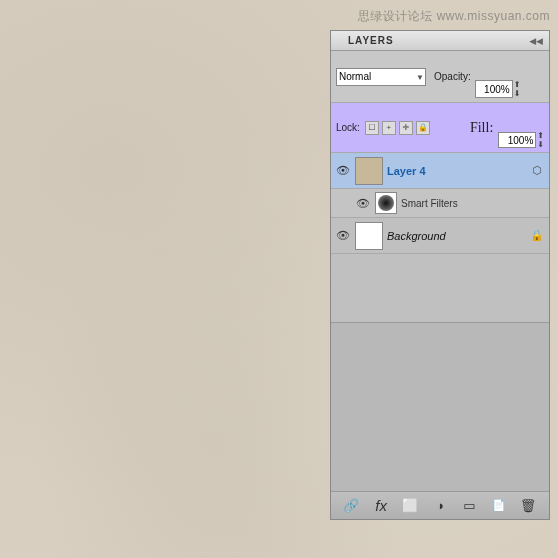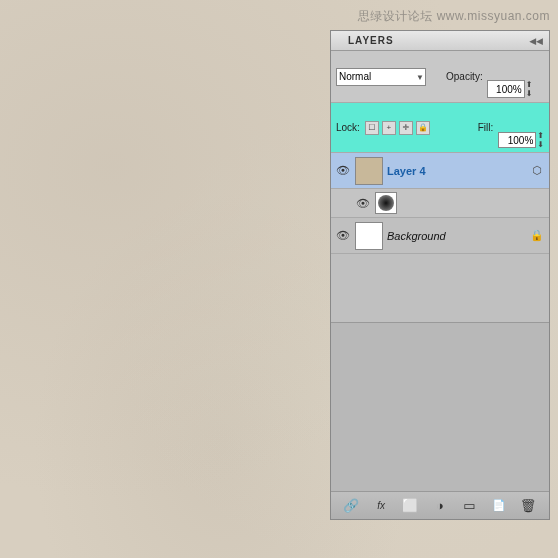--- a/index.html
+++ b/index.html
@@ -96,21 +96,21 @@
       right: 2px;
       top: 50%;
       transform: translateY(-50%);
       font-size: 8px;
       color: #555;
       pointer-events: none;
     }
     .opacity-label {
       font-size: 10px;
       color: #222;
-      margin-left: 16px;
+      margin-left: 4px;
     }
     .opacity-input {
       width: 38px;
       height: 18px;
       font-size: 10px;
       background: white;
       border: 1px solid #888;
       text-align: right;
       padding: 1px 2px;
     }
@@ -121,21 +121,21 @@
       margin-top: 25px;
     }
     .pct-arrow {
       font-size: 8px;
       color: #444;
       margin-left: 1px;
     }
 
     
     .lock-row {
-      background: #5eead4;
+      background: #c4b5fd;
       padding: 3px 5px;
       display: flex;
       align-items: center;
       gap: 5px;
       border-bottom: 1px solid #aaa;
     }
     .lock-label {
       font-size: 10px;
       color: #222;
     }
@@ -151,22 +151,23 @@
       background: #ddd;
       display: flex;
       align-items: center;
       justify-content: center;
       font-size: 8px;
       cursor: pointer;
       color: #444;
     }
     .fill-label {
       margin-left: auto;
-      font-size: 10px;
+      font-size: 14px;
       color: #222;
+      font-family: Liberation Serif, serif;
     }
     .fill-input {
       width: 38px;
       height: 16px;
       font-size: 10px;
       background: white;
       border: 1px solid #888;
       text-align: right;
       padding: 1px 2px;
     }
@@ -386,39 +387,40 @@
       <span class="layer-icon-right">⬡</span>
     </div>
 
     <div class="layer-item sub-item">
       <div class="eye-icon">👁</div>
       <div class="layer-thumb small">
         <div class="thumb-smart">
           <div class="thumb-smart-circle"></div>
         </div>
       </div>
+      <span class="layer-name smart-filter-label">Smart Filters</span>
     </div>
 
 
     <div class="layer-item">
       <div class="eye-icon">👁</div>
       <div class="layer-thumb">
         <div class="thumb-bg"></div>
       </div>
       <span class="layer-name italic">Background</span>
       <span class="layer-icon-right">🔒</span>
     </div>
 
   </div>
 
   <div class="spacer-area"></div>
 
   <div class="panel-toolbar">
     <div class="toolbar-btn" title="Link layers">🔗</div>
-    <div class="toolbar-btn" title="Add layer style" style="font-size:10px;font-style:italic;font-weight:normal;">fx</div>
+    <div class="toolbar-btn" title="Add layer style" style="font-size:15px;font-style:italic;font-weight:normal;">fx</div>
     <div class="toolbar-btn" title="Add layer mask">⬜</div>
     <div class="toolbar-btn" title="Create fill or adjustment layer">◑</div>
     <div class="toolbar-btn" title="Create group">▭</div>
     <div class="toolbar-btn" title="Create new layer" style="font-size:11px;">📄</div>
     <div class="toolbar-btn" title="Delete layer">🗑</div>
   </div>
 
 </div>
 
 </body></html>

